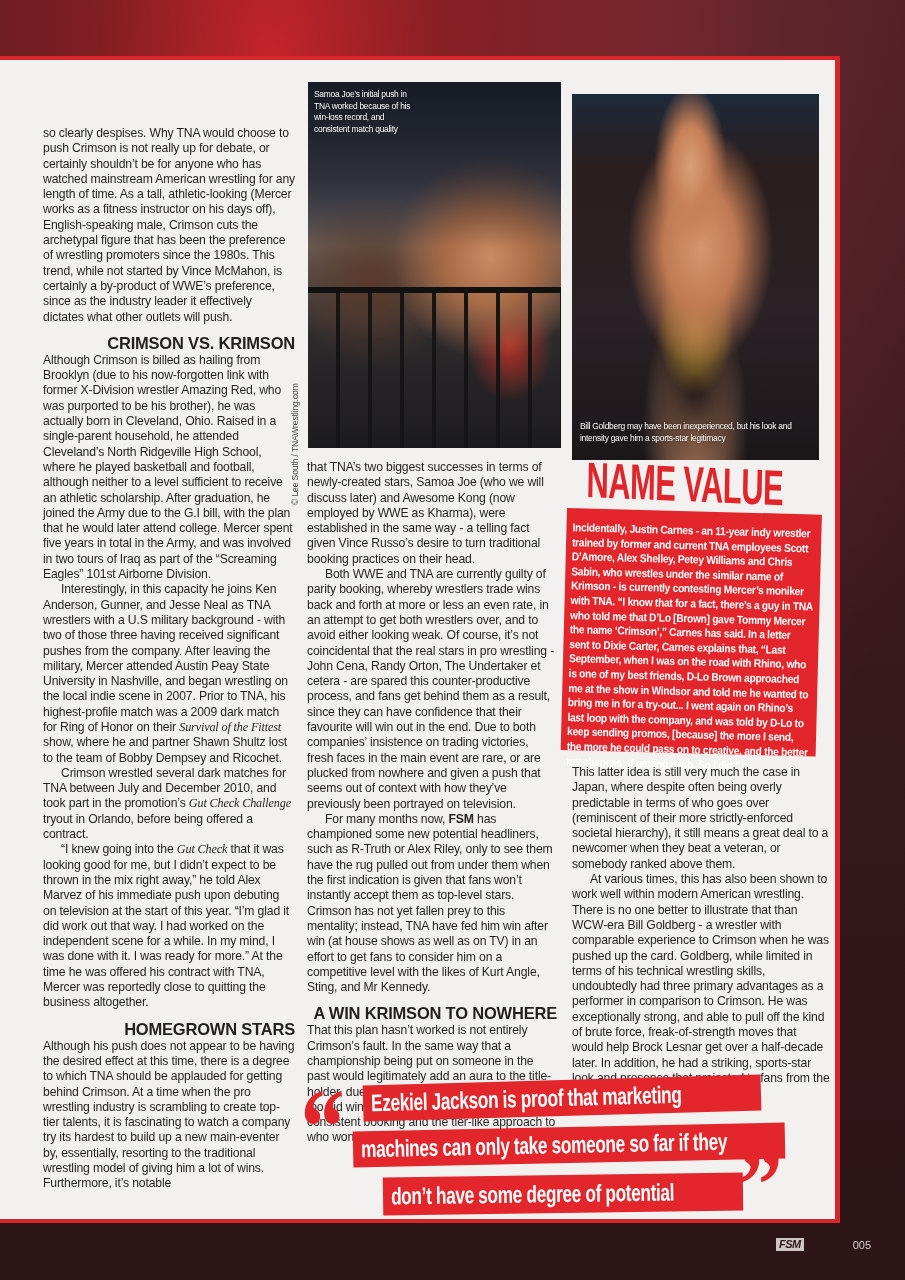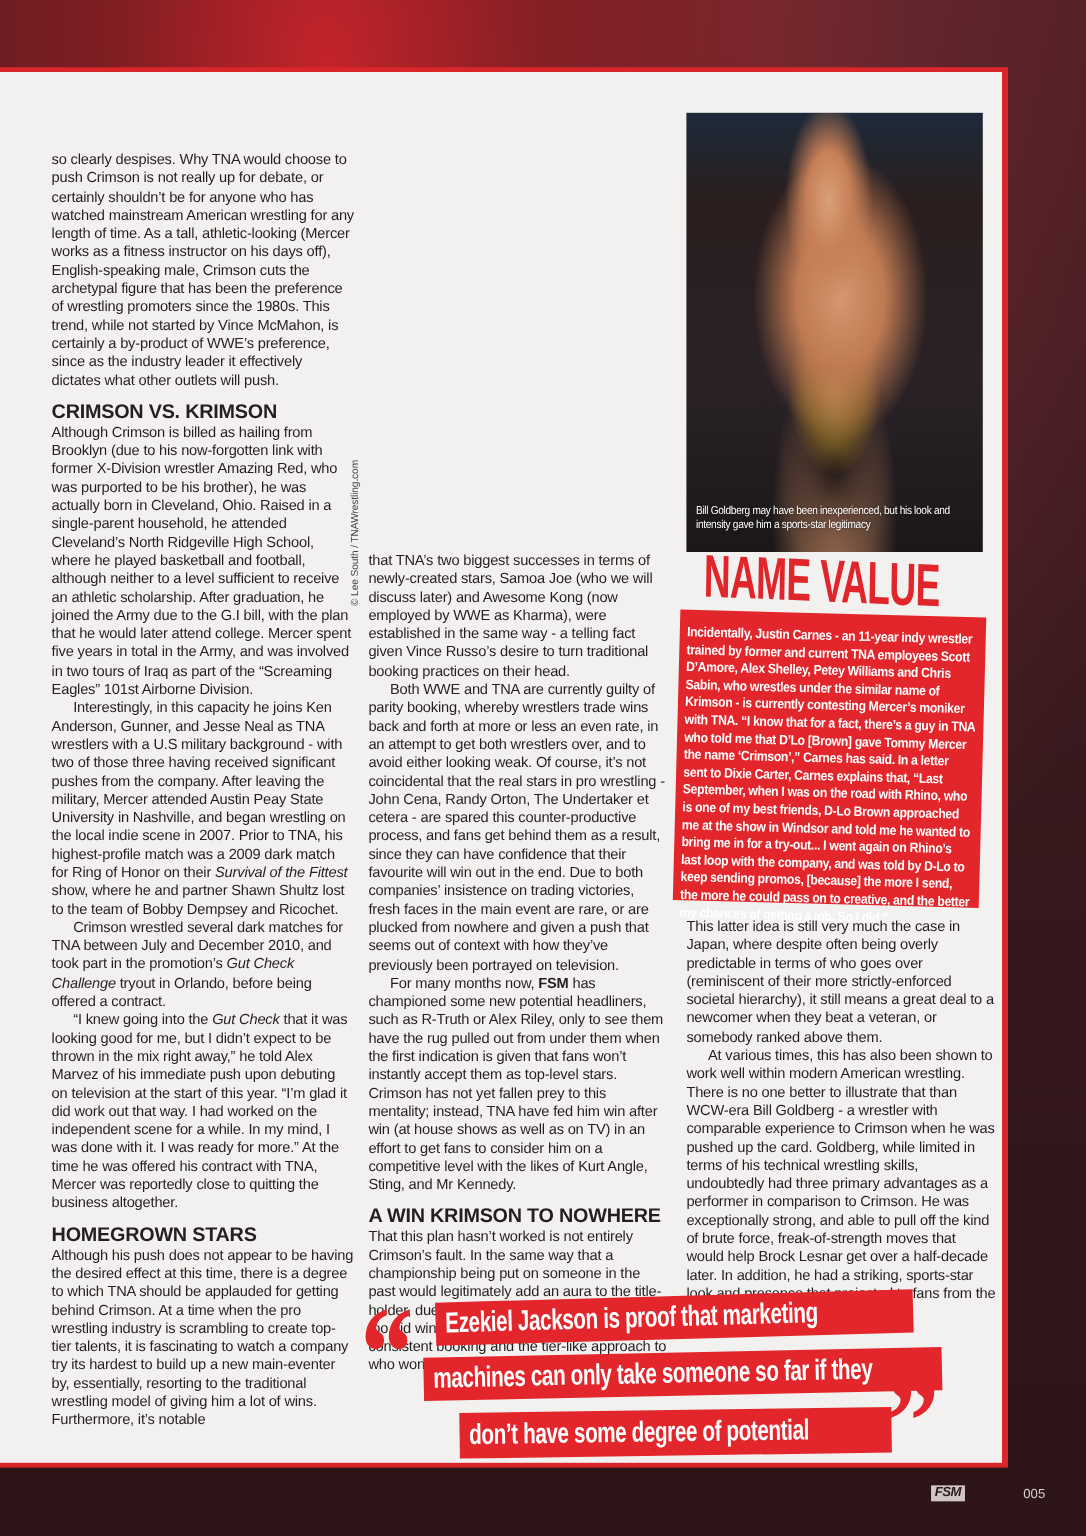--- a/index.html
+++ b/index.html
@@ -23,26 +23,26 @@
   .col {
     position: absolute;
     font-size: 12.2px; line-height: 15.3px; color: #231f20;
     letter-spacing: -0.15px;
   }
   .col p { text-indent: 0; }
   .col p.ind { text-indent: 18px; }
   .col h2 {
     font-family: "Liberation Sans", sans-serif;
     font-weight: 700; font-size: 16.5px; line-height: 19px;
-    letter-spacing: -0.2px; margin-top: 9px; color: #231f20;
+    letter-spacing: -0.2px; margin-top: 9px; color: #231f20; text-align: right;
   }
   .col1 { left: 43px; top: 66px; width: 252px; }
   .col2 { left: 307px; top: 400px; width: 250px; }
   .col3 { left: 572px; top: 705px; width: 258px; }
-  em { font-style: italic; }
+  em { font-style: italic; font-family: Liberation Serif, serif; }
   strong { font-weight: 700; }
 
   .photo {
     position: absolute; overflow: hidden;
   }
   .photo1 {
     left: 308px; top: 22px; width: 253px; height: 366px;
     background:
       linear-gradient(180deg, rgba(20,25,35,0.9) 0%, rgba(30,30,40,0.6) 25%, rgba(0,0,0,0) 45%),
       radial-gradient(ellipse at 72% 48%, #c98b62 0%, #a66a46 18%, rgba(0,0,0,0) 38%),
@@ -139,20 +139,25 @@
       <p>so clearly despises. Why TNA would choose to push Crimson is not really up for debate, or certainly shouldn’t be for anyone who has watched mainstream American wrestling for any length of time. As a tall, athletic-looking (Mercer works as a fitness instructor on his days off), English-speaking male, Crimson cuts the archetypal figure that has been the preference of wrestling promoters since the 1980s. This trend, while not started by Vince McMahon, is certainly a by-product of WWE’s preference, since as the industry leader it effectively dictates what other outlets will push.</p>
       <h2>CRIMSON VS. KRIMSON</h2>
       <p>Although Crimson is billed as hailing from Brooklyn (due to his now-forgotten link with former X-Division wrestler Amazing Red, who was purported to be his brother), he was actually born in Cleveland, Ohio. Raised in a single-parent household, he attended Cleveland’s North Ridgeville High School, where he played basketball and football, although neither to a level sufficient to receive an athletic scholarship. After graduation, he joined the Army due to the G.I bill, with the plan that he would later attend college. Mercer spent five years in total in the Army, and was involved in two tours of Iraq as part of the “Screaming Eagles” 101st Airborne Division.</p>
       <p class="ind"><span>Interestingly, in this capacity he joins Ken Anderson, Gunner, and Jesse Neal as TNA wrestlers with a U.S military background - with two of those three having received significant pushes from the company. After leaving the military, Mercer attended Austin Peay State University in Nashville, and began wrestling on the local indie scene in 2007. Prior to TNA, his highest-profile match was a 2009 dark match for Ring of Honor on their </span><em>Survival of the Fittest</em><span> show, where he and partner Shawn Shultz lost to the team of Bobby Dempsey and Ricochet.</span></p>
       <p class="ind"><span>Crimson wrestled several dark matches for TNA between July and December 2010, and took part in the promotion’s </span><em>Gut Check Challenge</em><span> tryout in Orlando, before being offered a contract.</span></p>
       <p class="ind"><span>“I knew going into the </span><em>Gut Check</em><span> that it was looking good for me, but I didn’t expect to be thrown in the mix right away,” he told Alex Marvez of his immediate push upon debuting on television at the start of this year. “I’m glad it did work out that way. I had worked on the independent scene for a while. In my mind, I was done with it. I was ready for more.”  At the time he was offered his contract with TNA, Mercer was reportedly close to quitting the business altogether.</span></p>
       <h2>HOMEGROWN STARS</h2>
       <p>Although his push does not appear to be having the desired effect at this time, there is a degree to which TNA should be applauded for getting behind Crimson. At a time when the pro wrestling industry is scrambling to create top-tier talents, it is fascinating to watch a company try its hardest to build up a new main-eventer by, essentially, resorting to the traditional wrestling model of giving him a lot of wins. Furthermore, it’s notable</p>
     </div>
 
+    <div class="photo photo1">
+      <div class="rail"></div>
+      <div class="bars"></div>
+      <div class="caption">Samoa Joe’s initial push in TNA worked because of his win-loss record, and consistent match quality</div>
+    </div>
     <div class="credit">© Lee South / TNAWrestling.com</div>
 
     <div class="photo photo2">
       <div class="caption">Bill Goldberg may have been inexperienced, but his look and intensity gave him a sports-star legitimacy</div>
     </div>
 
     <div class="col col2">
       <p>that TNA’s two biggest successes in terms of newly-created stars, Samoa Joe (who we will discuss later) and Awesome Kong (now employed by WWE as Kharma), were established in the same way - a telling fact given Vince Russo’s desire to turn traditional booking practices on their head.</p>
       <p class="ind">Both WWE and TNA are currently guilty of parity booking, whereby wrestlers trade wins back and forth at more or less an even rate, in an attempt to get both wrestlers over, and to avoid either looking weak. Of course, it’s not coincidental that the real stars in pro wrestling - John Cena, Randy Orton, The Undertaker et cetera - are spared this counter-productive process, and fans get behind them as a result, since they can have confidence that their favourite will win out in the end. Due to both companies’ insistence on trading victories, fresh faces in the main event are rare, or are plucked from nowhere and given a push that seems out of context with how they’ve previously been portrayed on television.</p>
       <p class="ind"><span>For many months now, </span><strong>FSM</strong><span> has championed some new potential headliners, such as R-Truth or Alex Riley, only to see them have the rug pulled out from under them when the first indication is given that fans won’t instantly accept them as top-level stars. Crimson has not yet fallen prey to this mentality; instead, TNA have fed him win after win (at house shows as well as on TV) in an effort to get fans to consider him on a competitive level with the likes of Kurt Angle, Sting, and Mr Kennedy.</span></p>

